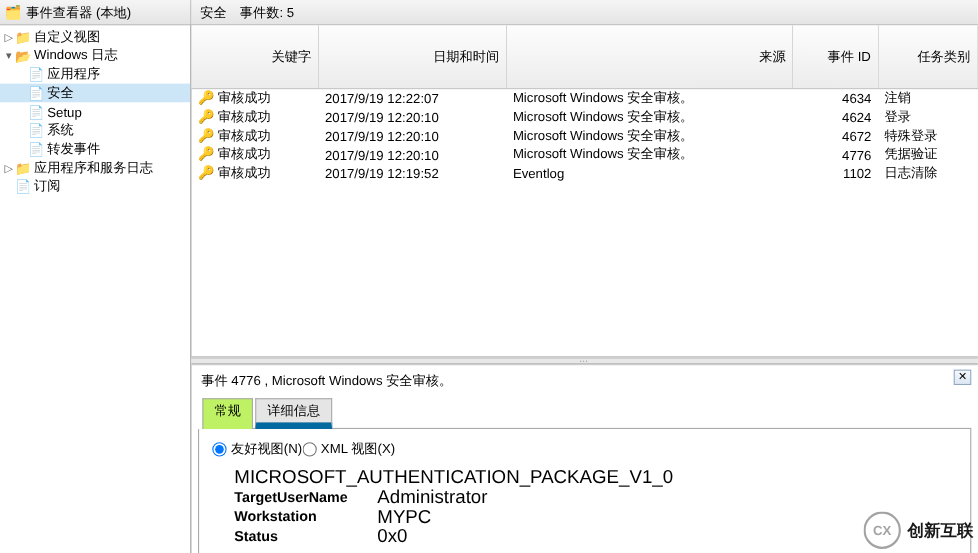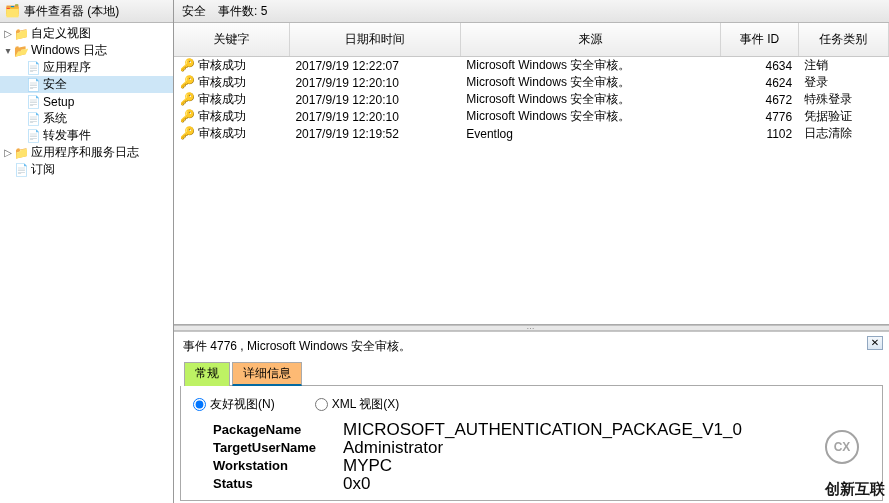--- a/index.html
+++ b/index.html
@@ -78,26 +78,26 @@
   flex: 1;
   overflow: auto;
   border-bottom: 1px solid #aaa;
 }
 table.evtable {
   width: 100%;
   border-collapse: collapse;
   font-size: 12px;
 }
 table.evtable th {
-  text-align: center;
+  text-align: right;
   font-weight: normal;
   background: linear-gradient(#fdfdfd,#ececec);
   border-right: 1px solid #d5d5d5;
   border-bottom: 1px solid #c8c8c8;
-  padding: 8px 6px;
+  padding: 20px 6px;
   position: sticky;
   top: 0;
 }
 table.evtable td {
   padding: 0 6px;
   height: 17px;
   white-space: nowrap;
 }
 .key-icon {
   display:inline-block;
@@ -145,43 +145,42 @@
   padding:2px 10px;
   border:1px solid #aaa;
   border-bottom:none;
   background:#bef264;
   margin-right:2px;
   position:relative;
   top:1px;
   cursor:pointer;
   font-size:12px;
 }
-.tab.active { background:#fdba74; border-bottom:2px solid #0369a1; }
+.tab.active { background:#e5e5e5; border-bottom:6px solid #0369a1; }
 .tab-body {
   border:1px solid #aaa;
   border-top:none;
   padding:10px 12px;
   height:115px;
   overflow:auto;
 }
-.radio-row { display:flex; gap:40px; margin-bottom:8px; align-items:flex-end;}
+.radio-row { display:flex; margin-bottom:8px; align-items:flex-end;}
 .radio-row label { display:flex; align-items:center; gap:4px; }
 .kv-list { margin-left:20px; }
 .kv-row { display:flex; line-height:18px;}
 .kv-row .k { width:130px; font-weight:bold; font-size:13px;}
 .kv-row .v { font-size:17px; }
 .watermark {
   position:absolute;
   right:4px; bottom:4px;
   display:flex;
-  align-items:flex-start;
-  gap:16px;
+  align-items:center;
+  gap:6px;
   opacity:.9;
   pointer-events:none;
-  flex-direction:column;
 }
 .watermark .logo {
   width:34px;height:34px;
   border:2px solid #999;
   border-radius:50%;
   display:flex;align-items:center;justify-content:center;
   font-size:12px;color:#999;font-weight:bold;
   background:rgba(255,255,255,.6);
 }
 .watermark .txt { color:#000000; font-size:15px; font-weight:bold; }
@@ -318,21 +317,20 @@
             <input type="radio" name="vw" checked="" style="">
             <span>友好视图(N)</span>
           </label>
           <label>
             <input type="radio" name="vw" style="">
             <span>XML 视图(X)</span>
           </label>
         </div>
         <div class="kv-list" id="kvlist">
             <div class="kv-row">
-              <div class="k">PackageName</div>
               <div class="v">MICROSOFT_AUTHENTICATION_PACKAGE_V1_0</div>
             </div>
             <div class="kv-row">
               <div class="k">TargetUserName</div>
               <div class="v">Administrator</div>
             </div>
             <div class="kv-row">
               <div class="k">Workstation</div>
               <div class="v">MYPC</div>
             </div>

